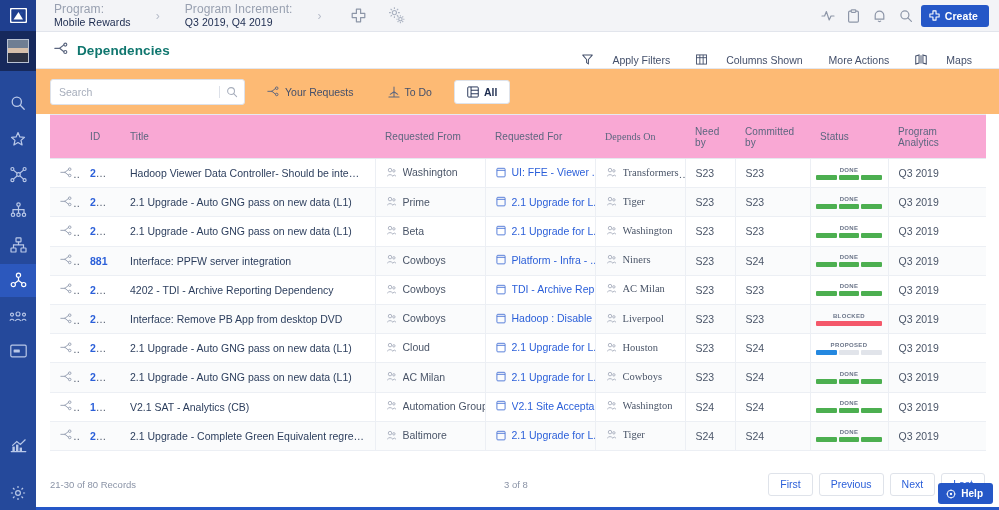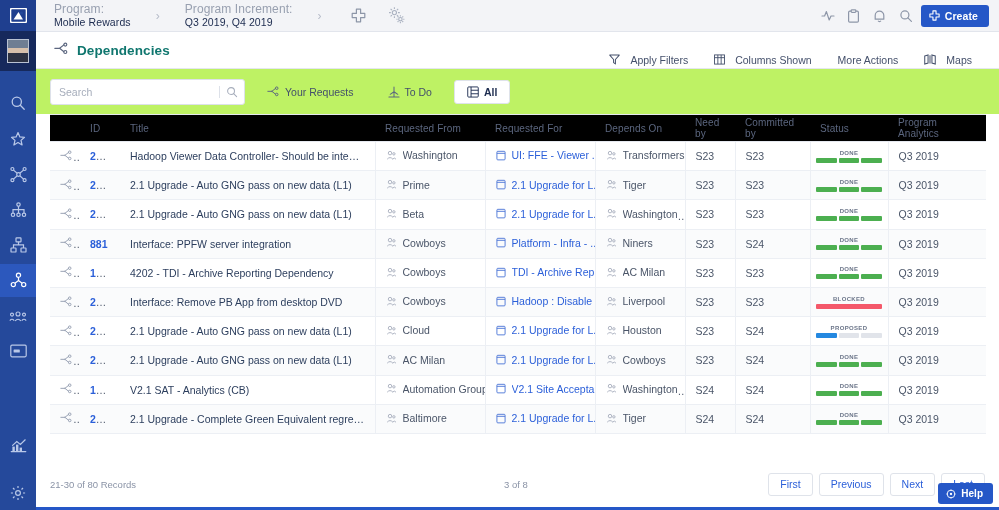--- a/index.html
+++ b/index.html
@@ -74,34 +74,34 @@
     height: 37px; background: #fff; border-bottom: 1px solid #e4e7ee;
     display: flex; align-items: center; flex: 0 0 37px;
   }
   .page-title {
     display: flex; align-items: center; gap: 8px; padding-left: 18px;
     font-size: 13.5px; font-weight: bold; color: #0f766e; letter-spacing: .1px;
   }
   .pagehead-spacer { flex: 1; }
   .head-actions { display: flex; align-items: center; gap: 0; padding-right: 14px; }
   .head-act {
-    display: flex; align-items: center; gap: 10px;
+    display: flex; align-items: center; gap: 19px;
     font-size: 10.5px; color: #44506b; padding: 0 13px; height: 24px; margin-top: 19px;
   }
   .add-dep {
     display: flex; align-items: center; gap: 5px;
     font-size: 10.5px; color: #1b2a4e; font-weight: bold;
     border: 1px solid #dfe3ea; background: #fff;
     height: 24px; padding: 0 11px; border-radius: 3px; margin-left: 8px;
   }
 
   
   .toolrow {
     height: 45px; display: flex; align-items: center; padding-left: 14px;
-    flex: 0 0 45px; background: #bef264;
+    flex: 0 0 45px; background: #fdba74;
   }
   .searchbox {
     width: 195px; height: 26px; border: 1px solid #dde1e9; border-radius: 3px;
     display: flex; align-items: center; background: #fff;
   }
   .searchbox input {
     flex: 1; border: 0; outline: 0; font-size: 10.5px; color: #4a5568;
     padding: 0 8px; background: transparent; font-family: "Liberation Sans", sans-serif;
   }
   .searchbox input::placeholder { color: #a6adbb; }
@@ -113,37 +113,37 @@
   }
   .seg.active {
     border: 1px solid #dfe3ea; border-radius: 3px; background: #fff;
     color: #1b2a4e; font-weight: bold;
   }
 
   
   .tablewrap { padding: 0 14px; flex: 1; min-height: 0; }
   table { width: 100%; border-collapse: collapse; table-layout: fixed; }
   thead th {
-    background: #000000; font-size: 10px; font-weight: normal; color: #5b667f;
-    text-align: left; height: 27px; padding: 0 10px; letter-spacing: .1px;
+    background: #f9a8d4; font-size: 10px; font-weight: normal; color: #5b667f;
+    text-align: left; height: 44px; padding: 0 10px; letter-spacing: .1px;
     border-bottom: 1px solid #e6e9f0; border-top: 1px solid #e6e9f0;
   }
   tbody td {
     height: 29.2px; padding: 0 10px; font-size: 10.5px; color: #4a5568;
     border-bottom: 1px solid #eceff4; white-space: nowrap; overflow: hidden;
     text-overflow: ellipsis; vertical-align: middle;
   }
   tbody tr:nth-child(even) { background: #fafbfc; }
   tbody td.bd { border-left: 1px solid #eceff4; }
   .c-icon { width: 30px; }
   .c-id { width: 40px; }
   .c-title { width: 255px; }
   .c-from { width: 110px; }
   .c-for { width: 110px; }
-  .c-dep { width: 90px; }
+  .c-dep { width: 90px; font-family: Liberation Serif, serif; }
   .c-need { width: 50px; }
   .c-commit { width: 75px; }
   .c-status { width: 78px; }
   .c-pi { width: 98px; }
   .id-link { color: #2b5fd9; font-weight: bold; font-size: 10.5px; }
   .title-cell { color: #2c3e5d; }
   .cell-ic { display: inline-flex; align-items: center; gap: 6px; min-width: 0; }
   .cell-ic .txt { overflow: hidden; text-overflow: ellipsis; white-space: nowrap; }
   .link-blue { color: #2b5fd9; }
 
@@ -646,21 +646,21 @@
                 </div>
               </td>
               <td class="c-pi bd">Q3 2019</td>
             </tr>
             <tr>
               <td class="c-icon"><svg width="13" height="11" viewBox="0 0 15 13" fill="none" stroke="#97a0b3" stroke-width="1.15">
                   <circle cx="11.3" cy="2.6" r="1.5"></circle>
                   <circle cx="11.3" cy="10" r="1.5"></circle>
                   <path d="M0.8 6.3 H5.6 M5.6 6.3 L9.9 2.9 M5.6 6.3 L9.9 9.7" stroke-linecap="round"></path>
                 </svg></td>
-              <td class="c-id"><span class="id-link">1243</span></td>
+              <td class="c-id"><span class="id-link">2174</span></td>
               <td class="c-title title-cell">4202 - TDI - Archive Reporting Dependency</td>
               <td class="c-from bd"><span class="cell-ic">
                   <svg width="11" height="11" viewBox="0 0 12 12" fill="none" stroke="#a7aebd" stroke-width="1">
                     <circle cx="4.4" cy="3.4" r="1.9"></circle>
                     <path d="M1.3 10 Q4.4 6.6 7.5 10"></path>
                     <circle cx="8.6" cy="4.2" r="1.3"></circle>
                     <path d="M7.3 10 Q9 7.6 10.9 10"></path>
                   </svg>
                   <span class="txt">Cowboys</span>
                 </span></td>

